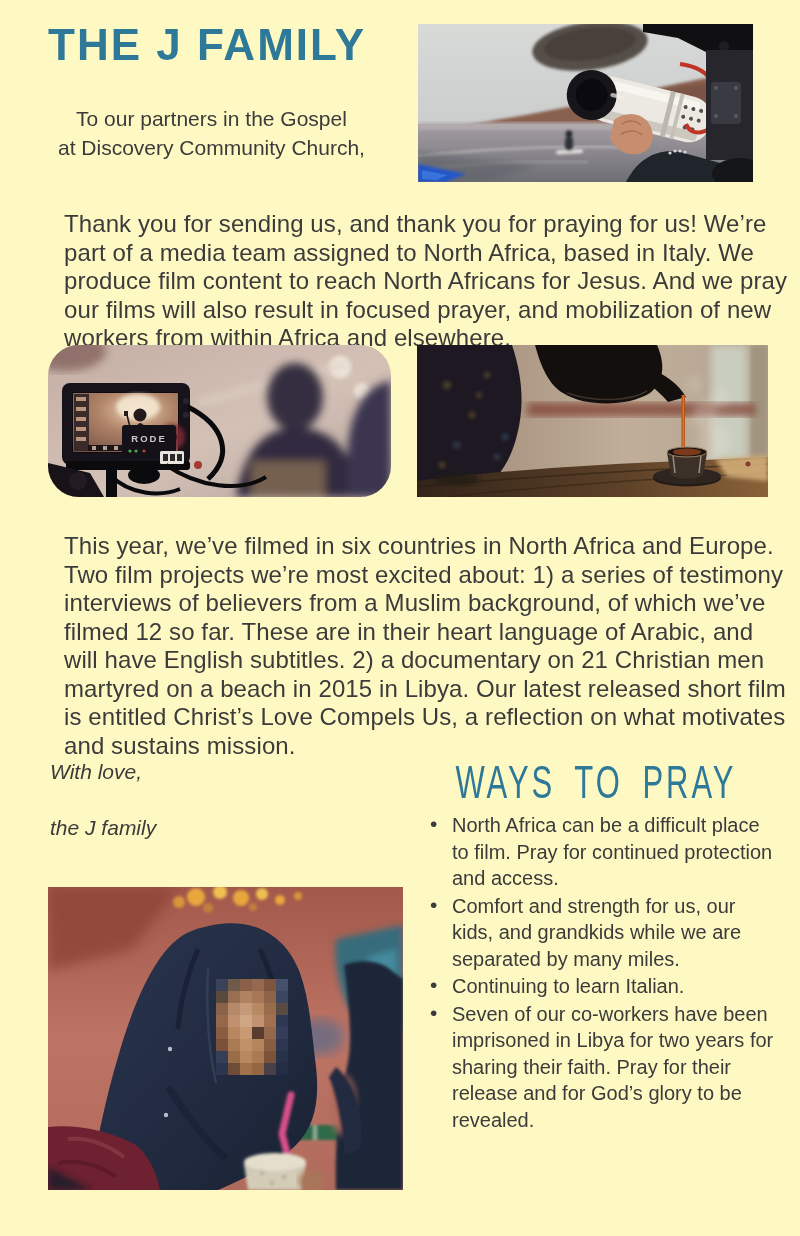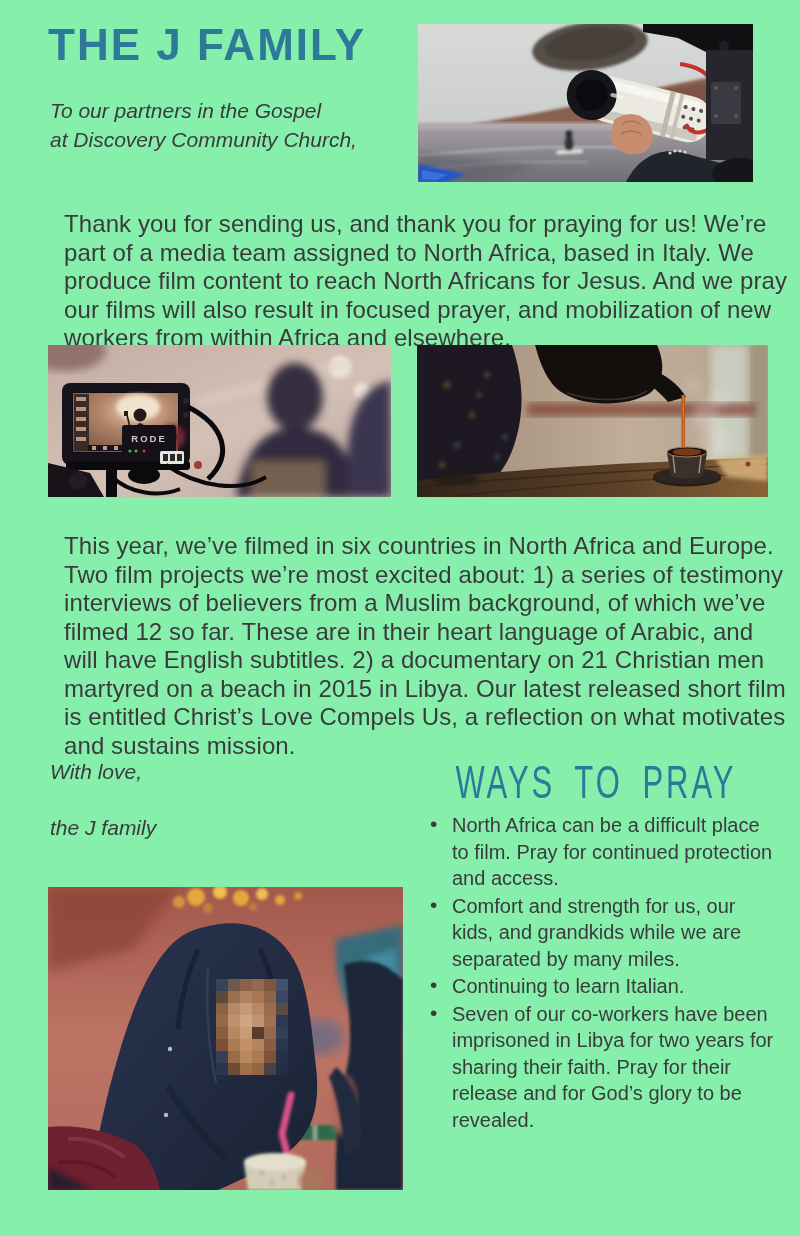--- a/index.html
+++ b/index.html
@@ -1,40 +1,40 @@
 <!DOCTYPE html>
 <html style="--accent: #2e7998; --body-text: #3b3b3b;"><head>
 <meta charset="utf-8">
 <style>
   html,body { margin:0; padding:0; background:#ffffff; }
   .page {
-    position:relative; width:800px; height:1236px; background:#86efac; overflow:hidden;
+    position:relative; width:800px; height:1236px; background:#fef9c3; overflow:hidden;
     font-family:"Liberation Sans", sans-serif; color:var(--body-text,#3b3b3b);
   }
   .page-title {
     position:absolute; left:48px; top:20px; margin:0;
     font-size:44px; font-weight:700; letter-spacing:2px;
     color:var(--accent,#2e7998);
   }
   .greeting {
-    position:absolute; left:50px; top:96px; margin:0;
-    font-style:italic; font-size:21px; line-height:29px; white-space:pre-line;
+    position:absolute; left:50px; top:96px; margin:8px;
+    font-size:21px; line-height:29px; white-space:pre-line;text-align:center;
   }
   .para {
     position:absolute; margin:16px; font-size:24px; line-height:28.5px; letter-spacing:0.1px;
   }
   .para1 { left:48px; top:194px; width:726px; }
   .para2 { left:48px; top:516px; width:726px; }
   .closing { position:absolute; left:50px; margin:0; font-style:italic; font-size:21px; }
   .closing1 { top:760px;text-align:center; }
   .closing2 { top:816px; }
   .photo { position:absolute; margin:0; overflow:hidden; }
   .photo svg { display:block; width:100%; height:100%; }
   .photo-beach   { left:418px; top:24px;  width:335px; height:158px; }
-  .photo-monitor { left:48px;  top:345px; width:343px; height:152px; }
+  .photo-monitor { left:48px;  top:345px; width:343px; height:152px;border-radius:31px; }
   .photo-tea     { left:417px; top:345px; width:351px; height:152px; }
   .photo-market  { left:48px;  top:887px; width:355px; height:303px; }
   .pray-heading {
     position:absolute; left:420px; top:757px; width:352px; margin:0;
     text-align:center; color:var(--accent,#2e7998);
     font-weight:400; font-size:31px; letter-spacing:3px; word-spacing:8px;
     transform:scaleY(1.48); transform-origin:top center;
   }
   .pray-list {
     position:absolute; left:452px; top:812px; width:322px; margin:0; padding:0;

